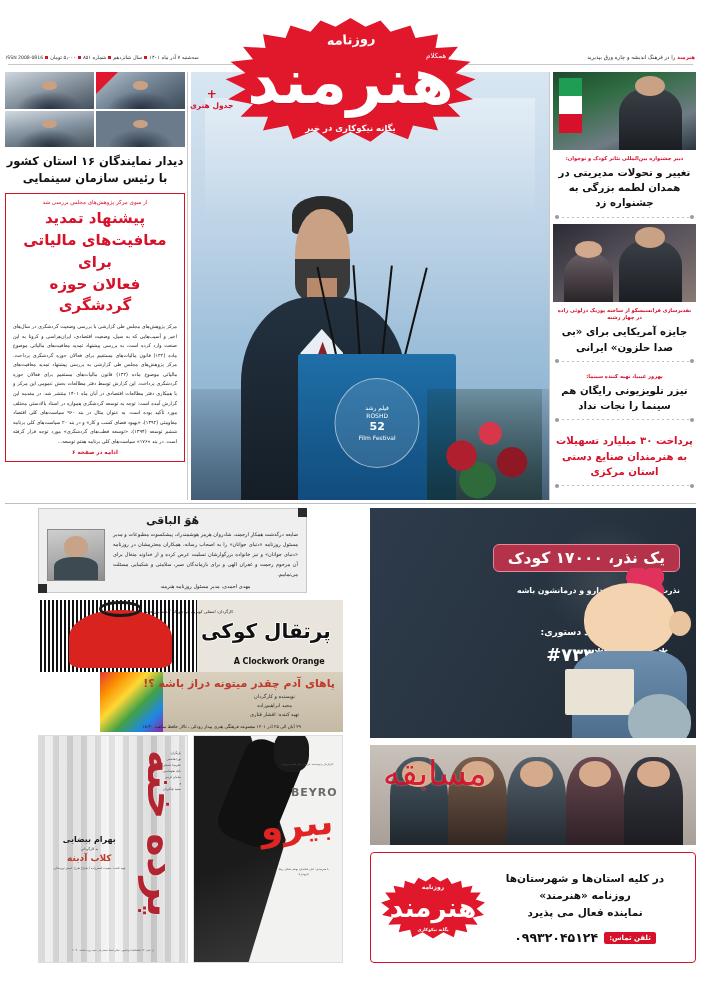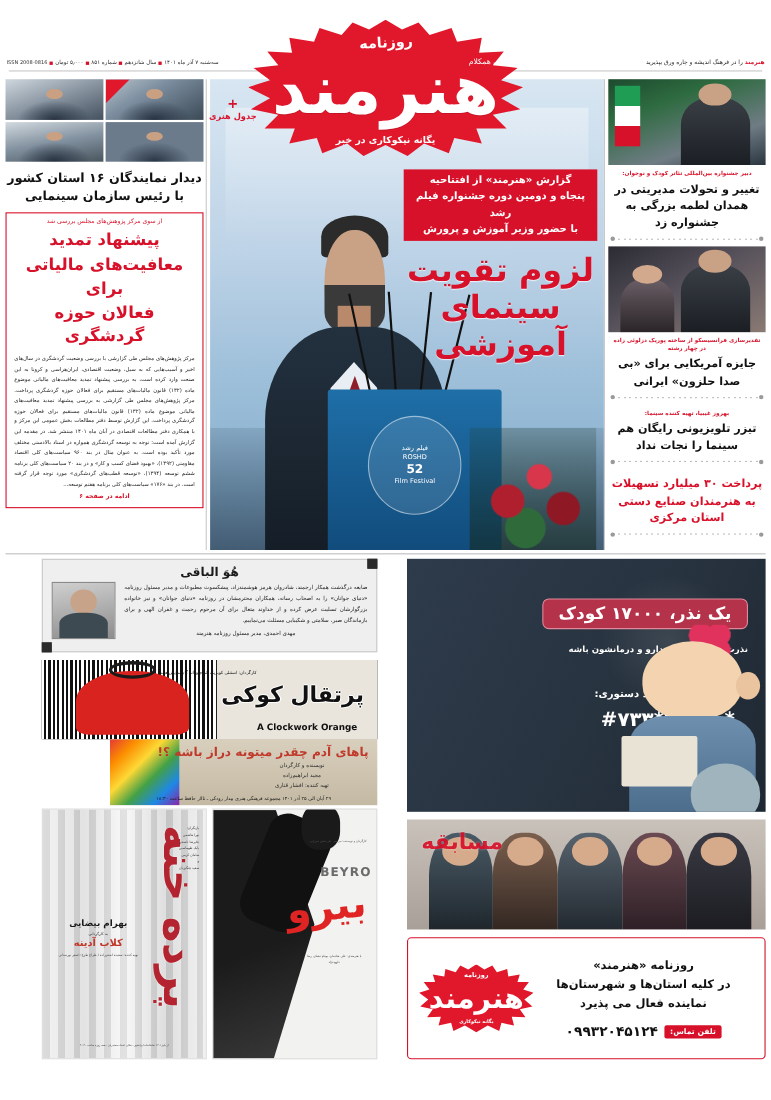--- a/index.html
+++ b/index.html
@@ -220,21 +220,21 @@
   }
   .dotrule::before { left:-2px; }
   .dotrule::after { right:-2px; }
 
   .vdiv { position:absolute; top:0; width:1px; height:428px; background:#c9c9c9; }
 
   
   .midrule { position:absolute; top:503px; left:5px; width:691px; height:1px; background:#bdbdbd; }
 
   .obit {
-    position:absolute; top:508px; left:38px; width:305px; height:85px;
+    position:absolute; top:508px; left:38px; width:269px; height:85px;
     background:#efefef; border:1px solid #c9c9c9; direction:rtl;
     padding:5px 8px;
   }
   .obit .corner {
     position:absolute; width:9px; height:9px; border:2px solid #2b2b2b; background:#2b2b2b;
   }
   .obit .c-tl { top:-1px; right:-1px; }
   .obit .c-bl { bottom:-1px; left:-1px; }
   .obit .bism { text-align:center; font-size:11px; font-weight:bold; color:#1a1a1a; }
   .obit .txt {
@@ -449,22 +449,22 @@
   .women .w::before {
     content:""; position:absolute; top:4%; left:22%; width:56%; height:30%;
     background:#d6ab8c; border-radius:50%;
   }
   .women .w1 { right:4%; } .women .w1 { background:linear-gradient(180deg,#3a3a44,#1c1c22); }
   .women .w2 { right:22%; background:linear-gradient(180deg,#6b4a52,#2e2026); }
   .women .w3 { right:40%; background:linear-gradient(180deg,#57636e,#232a31); }
   .women .w4 { right:58%; background:linear-gradient(180deg,#7a5f4e,#332722); }
   .women .w5 { right:76%; background:linear-gradient(180deg,#4a5a66,#1f272d); }
   .women .script {
-    position:absolute; left:4%; top:8%; font-size:20px; color:#d8112a;
-    direction:rtl; font-weight:bold; opacity:.92;
+    position:absolute; left:4%; top:8%; font-size:34px; color:#d8112a;
+    direction:rtl; font-weight:normal; opacity:.92;
     text-shadow:0 0 2px rgba(255,255,255,.5);
   }
 
   .bottomad {
     position:absolute; top:852px; left:370px; width:326px; height:111px;
     border:1.6px solid #d8112a; border-radius:4px; direction:rtl;
     display:flex; align-items:center; padding:8px 10px;
   }
   .bottomad .txt { flex:1; text-align:center; }
   .bottomad .txt .l { font-size:10.5px; font-weight:bold; color:#111; line-height:1.65; }
@@ -582,32 +582,20 @@
           <div class="seal">
             <span>فیلم رشد</span>
             <span>ROSHD</span>
             <span class="n">52</span>
             <span>Film Festival</span>
           </div>
         </div>
         <div class="flowers"></div>
       </div>
 
-      <div class="overlay-head">
-        <div class="kicker-red">
-          <div>گزارش «هنرمند» از افتتاحیه</div>
-          <div>پنجاه و دومین دوره جشنواره فیلم رشد</div>
-          <div>با حضور وزیر آموزش و پرورش</div>
-        </div>
-        <div class="big-head">
-          <div>لزوم تقویت</div>
-          <div>سینمای</div>
-          <div>آموزشی</div>
-        </div>
-      </div>
     </div>
 
     <div class="vdiv" style="left:544px"></div>
 
     <div class="col-right">
       <div class="rphoto one">
         <span class="flagbar"></span>
         <span class="pfig"></span>
       </div>
       <div class="ritem">
@@ -736,22 +724,22 @@
     <span class="w w5"></span>
     <span class="w w4"></span>
     <span class="w w3"></span>
     <span class="w w2"></span>
     <span class="w w1"></span>
     <span class="script">مسابقه</span>
   </div>
 
   <div class="bottomad">
     <div class="txt">
+      <div class="l">در کلیه استان‌ها  و شهرستان‌ها</div>
       <div class="l">روزنامه «هنرمند»</div>
-      <div class="l">در کلیه استان‌ها  و شهرستان‌ها</div>
       <div class="l">نماینده فعال می پذیرد</div>
       <div class="phonerow">
         <span class="lab">تلفن تماس:</span>
         <span class="num">۰۹۹۳۲۰۴۵۱۲۴</span>
       </div>
     </div>
     <div class="logo">
       <span class="fl"></span>
       <span class="t">روزنامه</span>
       <span class="w">هنرمند</span>

